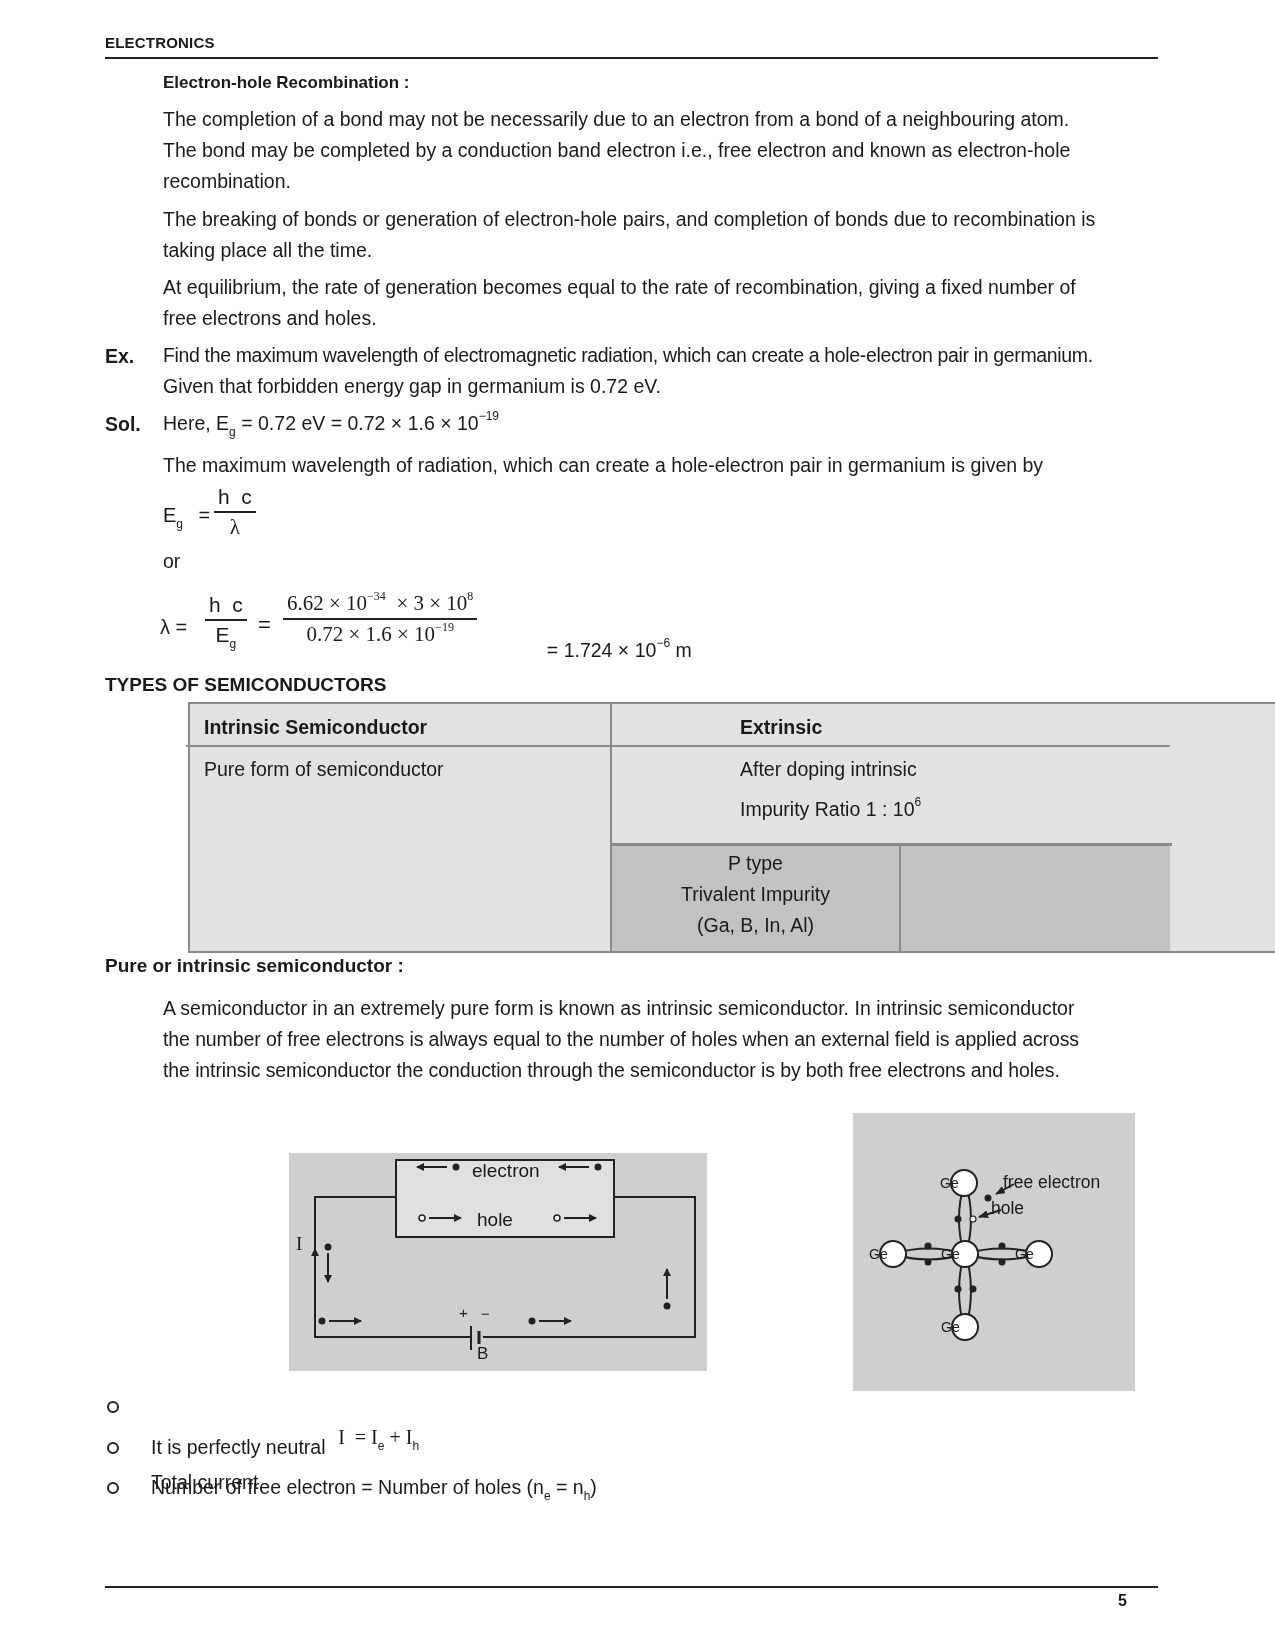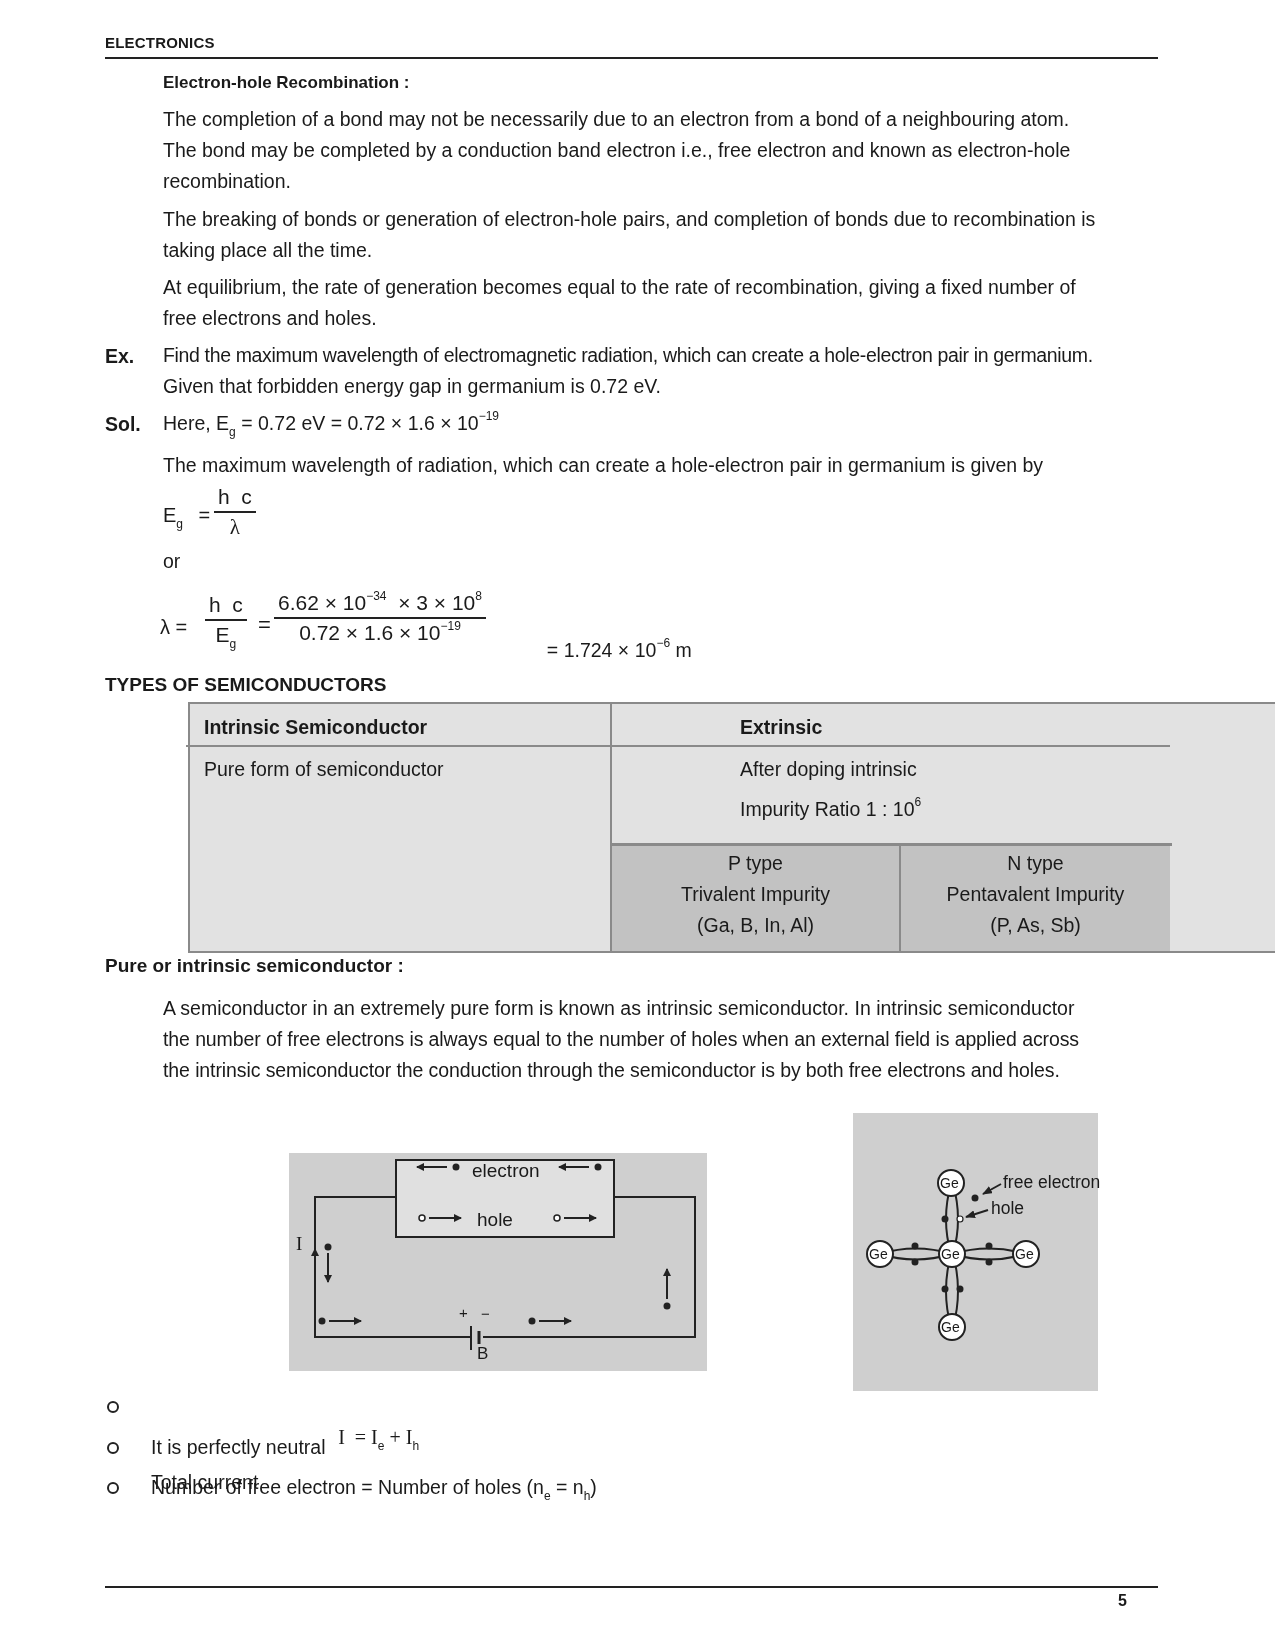--- a/index.html
+++ b/index.html
@@ -77,21 +77,21 @@
 
 <div class="abs p" style="left:163px; top:546px;">or</div>
 
 <div class="abs" style="left:160px; top:616px; font-size:20px;">λ =</div>
 <div class="frac" style="left:205px; top:593px;">
   <div class="num" style="white-space:pre;">h  c</div>
   <div class="bar"></div>
   <div class="den"><span>E</span><sub>g</sub></div>
 </div>
 <div class="abs" style="left:258px; top:612px; font-size:22px;">=</div>
-<div class="frac" style="left:274px; top:591px;">
+<div class="frac" style="left:283px; top:591px;font-family:Liberation Serif, serif;">
   <div class="num" style="white-space:pre;"><span>6.62 × 10</span><sup>−34</sup><span>  × 3 × 10</span><sup>8</sup></div>
   <div class="bar"></div>
   <div class="den"><span>0.72 × 1.6 × 10</span><sup>−19</sup></div>
 </div>
 <div class="abs" style="left:536px; top:616px; font-size:19.5px; white-space:pre;">
   <span>= 1.724 × 10</span><sup>−6</sup><span> m</span>
 </div>
 
 <div class="abs h2" style="left:105px; top:674px; font-size:19px;">TYPES OF SEMICONDUCTORS</div>
 
@@ -105,25 +105,20 @@
   <div class="tcell" style="left:14px; top:12px; font-weight:bold;">Intrinsic Semiconductor</div>
   <div class="tcell" style="left:550px; top:12px; font-weight:bold;">Extrinsic</div>
   <div class="tcell" style="left:14px; top:54px;">Pure form of semiconductor</div>
   <div class="tcell" style="left:550px; top:54px;">After doping intrinsic</div>
   <div class="tcell" style="left:550px; top:94px;"><span>Impurity Ratio 1 : 10</span><sup>6</sup></div>
 
   <div class="tcell" style="left:421px; top:144px; width:289px; text-align:center; line-height:31px;">
     <div>P type</div>
     <div>Trivalent Impurity</div>
     <div>(Ga, B, In, Al)</div>
-  </div>
-  <div class="tcell" style="left:711px; top:144px; width:269px; text-align:center; line-height:31px;">
-    <div>N type</div>
-    <div>Pentavalent Impurity</div>
-    <div>(P, As, Sb)</div>
   </div>
 </div>
 
 <div class="abs h2" style="left:105px; top:955px; font-size:19px;">Pure or intrinsic semiconductor :</div>
 <div class="para" style="top:993px;">
   <div>A semiconductor in an extremely pure form is known as intrinsic semiconductor. In intrinsic semiconductor</div>
   <div style="letter-spacing:-0.1px;">the number of  free electrons is always equal to the number of holes when an external field is applied across</div>
   <div style="letter-spacing:-0.1px;">the intrinsic semiconductor the conduction through the semiconductor is by both free electrons and holes.</div>
 </div>
 
@@ -167,21 +162,21 @@
     <line x1="250" y1="168" x2="282" y2="168" stroke="#222" stroke-width="2" marker-end="url(#ah)"></line>
   </svg>
   <div class="abs" style="left:183px; top:7px; font-size:19px;">electron</div>
   <div class="abs" style="left:188px; top:56px; font-size:19px;">hole</div>
   <div class="abs serif" style="left:7px; top:80px; font-size:19px;">I</div>
   <div class="abs" style="left:170px; top:151px; font-size:15px;">+</div>
   <div class="abs" style="left:192px; top:152px; font-size:15px;">−</div>
   <div class="abs" style="left:188px; top:191px; font-size:17px;">B</div>
 </div>
 
-<div class="panel" style="left:853px; top:1113px; width:245px; height:278px;">
+<div class="panel" style="left:853px; top:1113px; width:282px; height:278px;text-align:center;">
   <svg width="257" height="278" viewBox="0 0 257 278">
     <defs>
       <marker id="ah2" markerWidth="10" markerHeight="8" refX="9" refY="4" orient="auto" markerUnits="userSpaceOnUse">
         <path d="M0,0 L10,4 L0,8 z" fill="#222"></path>
       </marker>
     </defs>
 
     <path d="M98,71 Q88,106 98,141" fill="none" stroke="#222" stroke-width="2"></path>
     <path d="M100,71 Q110,106 100,141" fill="none" stroke="#222" stroke-width="2"></path>
 

